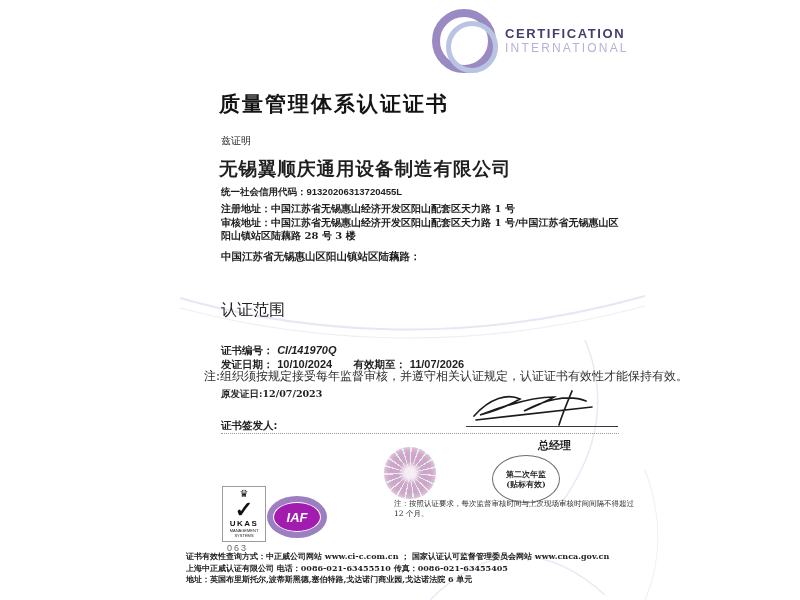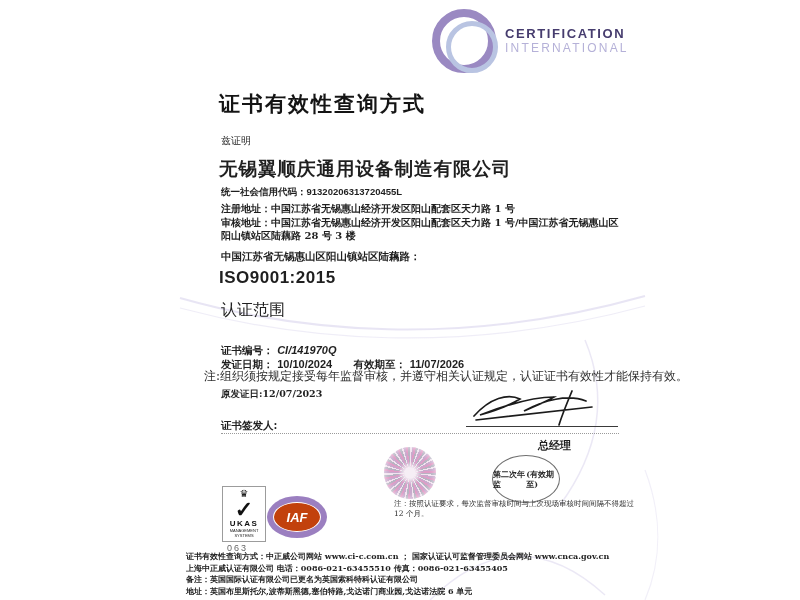--- a/index.html
+++ b/index.html
@@ -47,35 +47,35 @@
   .signer-dots{left:221px;top:433px;width:398px;height:0;border-top:1px dotted #9a9a9a;}
   .signer-title{left:538px;top:438px;font-size:11px;font-weight:600;}
 
   
   .guilloche{left:384px;top:447px;width:52px;height:52px;border-radius:50%;
      background:repeating-conic-gradient(from 8deg,#df9cc6 0deg 5deg,#b7b3c2 5deg 10deg,#f1e3ef 10deg 14deg,#c9a9cd 14deg 19deg);
      box-shadow:inset 0 0 6px rgba(255,255,255,.7);}
   .guilloche::after{content:"";position:absolute;inset:14px;border-radius:50%;
      background:radial-gradient(circle,#f6eef5 0 30%,rgba(246,238,245,0) 70%);}
   .annual{left:492px;top:455px;width:66px;height:46px;border:1.3px solid #6f6f6f;border-radius:50%;
-     display:flex;flex-direction:row;align-items:center;justify-content:center;
+     display:flex;flex-direction:column;align-items:center;justify-content:center;
      font-size:8px;font-weight:600;line-height:10px;color:#2a2a2a;}
   .stamp-note{left:394px;top:499px;width:248px;font-size:7.5px;line-height:10px;color:#2e2e2e;}
 
   
   .ukas{left:222px;top:486px;width:42px;height:54px;border:1px solid #9c9c9c;background:#fff;
         display:flex;flex-direction:column;align-items:center;justify-content:flex-start;}
   .crown{font-size:10px;line-height:10px;margin-top:2px;color:#111;}
   .check{font-size:22px;line-height:20px;font-weight:bold;color:#111;}
   .ukas-name{font-family:"Liberation Sans",sans-serif;font-size:8px;font-weight:bold;letter-spacing:1.5px;color:#111;}
   .ukas-sub{font-family:"Liberation Sans",sans-serif;font-size:4px;line-height:4.5px;text-align:center;color:#222;margin-top:1px;}
   .ukas-num{left:227px;top:543px;font-family:"Liberation Sans",sans-serif;font-size:9px;letter-spacing:2px;color:#666;}
   .iaf{left:267px;top:496px;width:60px;height:42px;border-radius:50%;background:#9b7fc0;
        display:flex;align-items:center;justify-content:center;}
-  .iaf-inner{width:46px;height:28px;border-radius:50%;background:#c2410c;border:1.5px solid #ffffff;
+  .iaf-inner{width:46px;height:28px;border-radius:50%;background:#a21caf;border:1.5px solid #ffffff;
        display:flex;align-items:center;justify-content:center;}
   .iaf-text{font-family:"Liberation Sans",sans-serif;font-style:italic;font-weight:bold;font-size:13px;color:#ffffff;}
 
   
   .footer{left:186px;top:551px;width:438px;text-align:left;font-size:8px;line-height:11.5px;color:#222;font-weight:600;}
 
   
   .swoosh{left:0;top:0;pointer-events:none;}
 </style>
 </head>
@@ -89,33 +89,32 @@
     <path d="M 585 340 C 608 395 600 450 560 505" fill="none" stroke="#cdc6e6" stroke-width="1.5" opacity="0.4"></path>
     <path d="M 430 600 C 485 545 545 540 605 595" fill="none" stroke="#cdc6e6" stroke-width="1.5" opacity="0.4"></path>
     <path d="M 645 470 C 662 515 662 560 645 600" fill="none" stroke="#d8d2ec" stroke-width="1.2" opacity="0.35"></path>
   </svg>
 
   <div class="abs logo-ring"></div>
   <div class="abs logo-ring-inner"></div>
   <div class="abs logo-word1">CERTIFICATION</div>
   <div class="abs logo-word2">INTERNATIONAL</div>
 
-  <div class="abs title">证书有效性查询方式</div>
+  <div class="abs title">质量管理体系认证证书</div>
   <div class="abs intro">兹证明</div>
   <div class="abs company">无锡翼顺庆通用设备制造有限公司</div>
 
   <div class="abs credit">
     <span>统一社会信用代码：</span><span class="mono">91320206313720455L</span>
   </div>
 
   <div class="abs addr1">注册地址：中国江苏省无锡惠山经济开发区阳山配套区天力路 1 号</div>
   <div class="abs addr2">审核地址：中国江苏省无锡惠山经济开发区阳山配套区天力路 1 号/中国江苏省无锡惠山区阳山镇站区陆藕路 28 号 3 楼</div>
 
   <div class="abs std-state">中国江苏省无锡惠山区阳山镇站区陆藕路：</div>
-  <div class="abs iso">ISO9001:2015</div>
 
   <div class="abs scope-label">认证范围</div>
 
   <div class="abs line-certno">
     <span>证书编号：</span>
     <span class="val">CI/141970Q</span>
   </div>
   <div class="abs line-dates">
     <span>发证日期：</span>
     <span class="val">10/10/2024</span>
@@ -130,37 +129,36 @@
     <path d="M8 28 C 24 10, 42 5, 54 11 C 44 17, 28 23, 14 27 C 40 17, 66 9, 88 9 C 78 15, 66 19, 58 23 C 78 12, 102 6, 120 13 M 10 32 L 126 19 M 106 3 C 101 15, 96 27, 93 37" fill="none" stroke="#1b1b1b" stroke-width="1.7" stroke-linecap="round"></path>
   </svg>
   <div class="abs sig-line"></div>
   <div class="abs signer-label">证书签发人:</div>
   <div class="abs signer-dots"></div>
   <div class="abs signer-title">总经理</div>
 
   <div class="abs guilloche"></div>
   <div class="abs annual">
     <span>第二次年监</span>
-    <span>(有效期至)</span>
+    <span>(贴标有效)</span>
   </div>
   <div class="abs stamp-note">注：按照认证要求，每次监督审核时间与上次现场审核时间间隔不得超过 12 个月。</div>
 
   <div class="abs ukas">
     <span class="crown">♛</span>
     <span class="check">✓</span>
     <span class="ukas-name">UKAS</span>
     <span class="ukas-sub">MANAGEMENT SYSTEMS</span>
   </div>
   <div class="abs ukas-num">063</div>
   <div class="abs iaf">
     <div class="iaf-inner">
       <span class="iaf-text">IAF</span>
     </div>
   </div>
 
   <div class="abs footer">
     <div>证书有效性查询方式：中正威公司网站 www.ci-c.com.cn ； 国家认证认可监督管理委员会网站 www.cnca.gov.cn</div>
     <div>上海中正威认证有限公司 电话：0086-021-63455510 传真：0086-021-63455405</div>
-    <div>备注：英国国际认证有限公司已更名为英国索科特科认证有限公司</div>
     <div>地址：英国布里斯托尔,波蒂斯黑德,塞伯特路,戈达诺门商业园,戈达诺法院 6 单元</div>
   </div>
 
 </div>
 
 </body></html>

